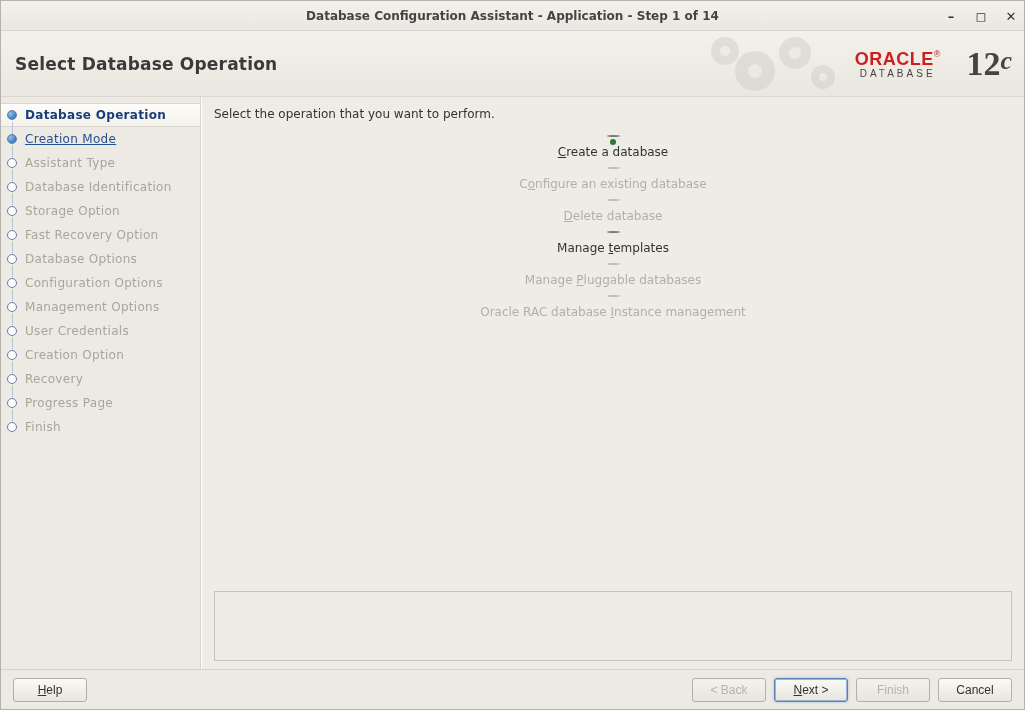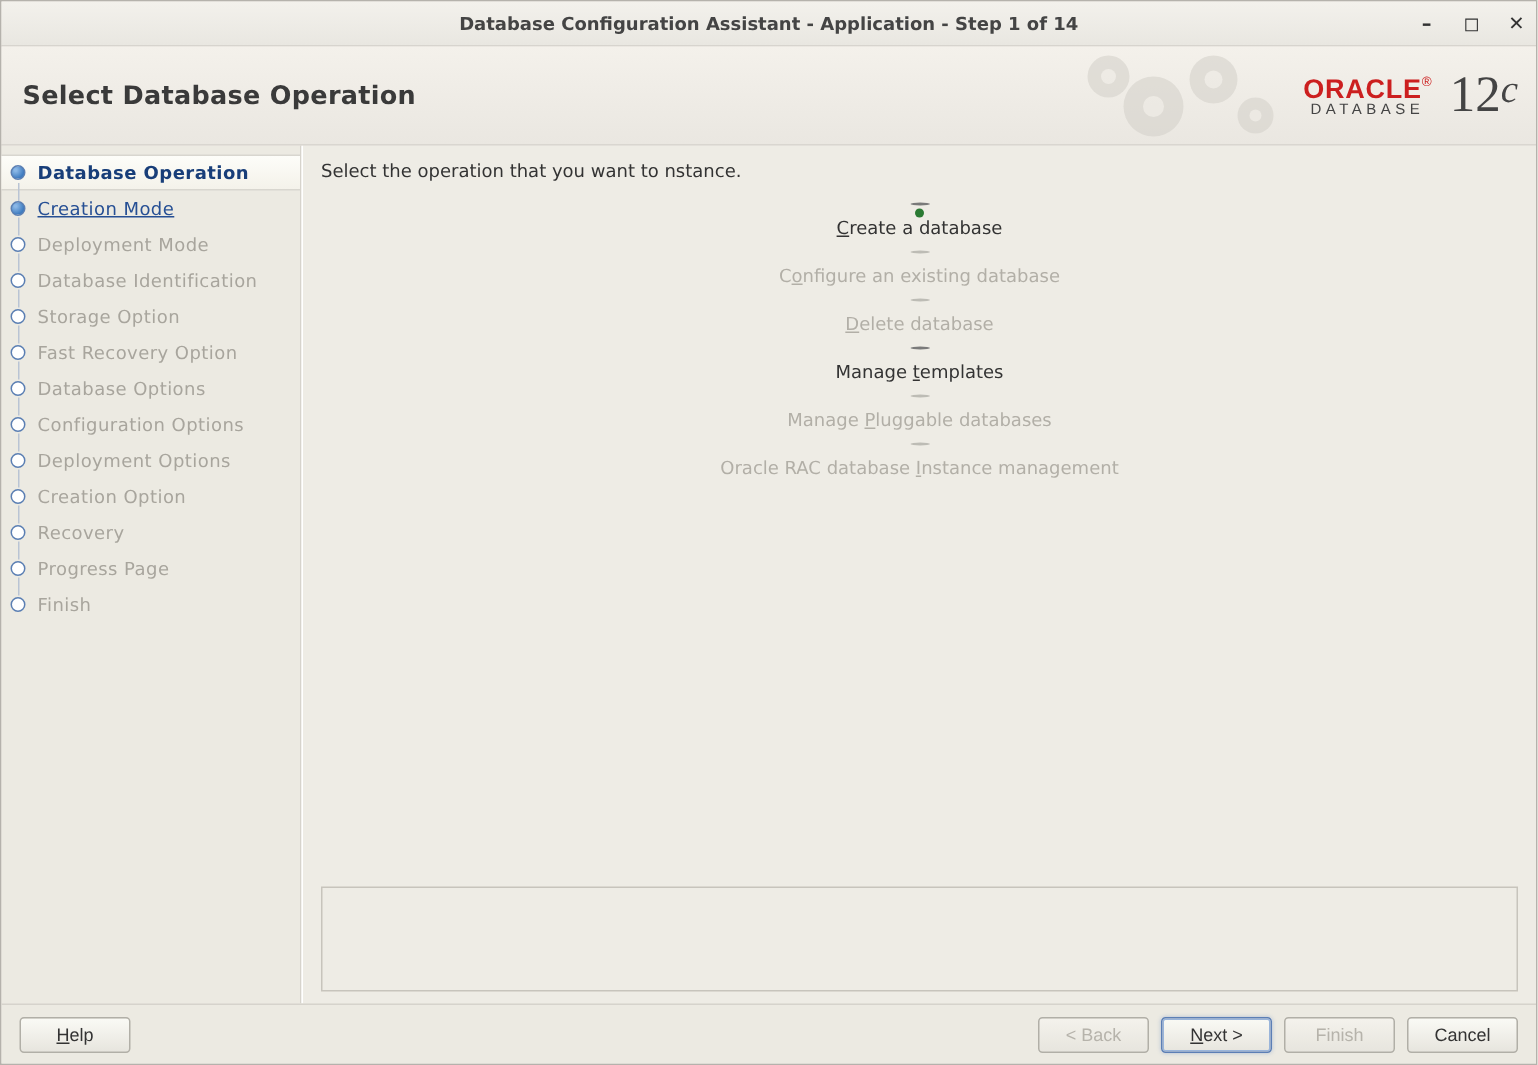--- a/index.html
+++ b/index.html
@@ -14,21 +14,21 @@
   .header { height: 66px; background: linear-gradient(#f4f1eb,#eae7e1); border-bottom: 1px solid #d9d6d0; display: flex; align-items: center; justify-content: space-between; position: relative; gap: 32px; }
   .header-title { font-size: 17px; font-weight: bold; color: #3a3a3a; padding-left: 14px; letter-spacing: .2px; }
   .header-right { display: flex; align-items: center; height: 100%; padding-right: 12px; }
   .gears { width: 150px; height: 66px; }
   .gear { fill: #d3d0c9; opacity:.55; }
   .logo { display: flex; align-items: center; margin-left: 10px; }
   .logo-text { font-family: Arial, sans-serif; }
   .oracle-word { font-size: 18px; font-weight: 900; letter-spacing: .5px; color: #cc1f1f; }
   .oracle-reg { font-size: 9px; color:#cc1f1f; position:relative; top:-8px; }
   .oracle-db { font-size: 10px; letter-spacing: 3px; color:#444; display:block; text-align:center; margin-top:-2px; }
-  .logo-12c { font-size: 34px; font-weight: 400; color:#444; margin-left: 12px; font-family: Georgia, serif; text-align: right; }
+  .logo-12c { font-size: 34px; font-weight: 700; color:#444; margin-left: 26px; font-family: Georgia, serif; text-align: right; }
   .logo-12c .c { font-style: italic; font-size: 26px; position: relative; top:-6px; }
   
   .body { flex:1; display:flex; min-height:0; }
   .sidebar { width: 200px; border-right: 1px solid #d6d3cc; background: #eceae2; padding-top: 6px; }
   .step-list { list-style: none; margin:0; padding:0; }
   .step-item { display:flex; align-items:center; height:24px; padding:0 10px 0 6px; position:relative; }
   .step-bullet { width:10px; height:10px; border-radius:50%; border:1px solid #5b7fb3; background:#fff; margin-right:8px; position:relative; z-index:2; }
   .step-bullet.filled { background: radial-gradient(circle at 30% 30%, #8ab7e6 10%, #3f7cc0 70%); }
   .step-connector { position:absolute; left:11px; top:18px; width:1px; height:12px; background:#b9c4d4; z-index:1; }
   .step-label { color:#a8a59d; font-size:12px; letter-spacing:.3px; }
@@ -109,21 +109,21 @@
             <span class="step-label">Database Operation</span>
           </li>
           <li class="step-item link">
             <span class="step-bullet filled"></span>
             <span class="step-connector"></span>
             <span class="step-label">Creation Mode</span>
           </li>
           <li class="step-item">
             <span class="step-bullet"></span>
             <span class="step-connector"></span>
-            <span class="step-label">Deployment Mode</span>
+            <span class="step-label">Assistant Type</span>
           </li>
           <li class="step-item">
             <span class="step-bullet"></span>
             <span class="step-connector"></span>
             <span class="step-label">Database Identification</span>
           </li>
           <li class="step-item">
             <span class="step-bullet"></span>
             <span class="step-connector"></span>
             <span class="step-label">Storage Option</span>
@@ -139,21 +139,26 @@
             <span class="step-label">Database Options</span>
           </li>
           <li class="step-item">
             <span class="step-bullet"></span>
             <span class="step-connector"></span>
             <span class="step-label">Configuration Options</span>
           </li>
           <li class="step-item">
             <span class="step-bullet"></span>
             <span class="step-connector"></span>
-            <span class="step-label">Deployment Options</span>
+            <span class="step-label">Management Options</span>
+          </li>
+          <li class="step-item">
+            <span class="step-bullet"></span>
+            <span class="step-connector"></span>
+            <span class="step-label">User Credentials</span>
           </li>
           <li class="step-item">
             <span class="step-bullet"></span>
             <span class="step-connector"></span>
             <span class="step-label">Creation Option</span>
           </li>
           <li class="step-item">
             <span class="step-bullet"></span>
             <span class="step-connector"></span>
             <span class="step-label">Recovery</span>
@@ -164,21 +169,21 @@
             <span class="step-label">Progress Page</span>
           </li>
           <li class="step-item">
             <span class="step-bullet"></span>
             <span class="step-label">Finish</span>
           </li>
         </ul>
     </nav>
 
     <div class="content">
-      <div class="instruction">Select the operation that you want to nstance.</div>
+      <div class="instruction">Select the operation that you want to perform.</div>
       <div class="options" id="options">
           <label class="radio-row">
             <input type="radio" name="operation" class="radio" checked="" style="">
             <span class="opt-label"><span class="mn">C</span>reate a database</span>
           </label>
           <label class="radio-row">
             <input type="radio" name="operation" class="radio" disabled="" style="">
             <span class="opt-label disabled">C<span class="mn">o</span>nfigure an existing database</span>
           </label>
           <label class="radio-row">

